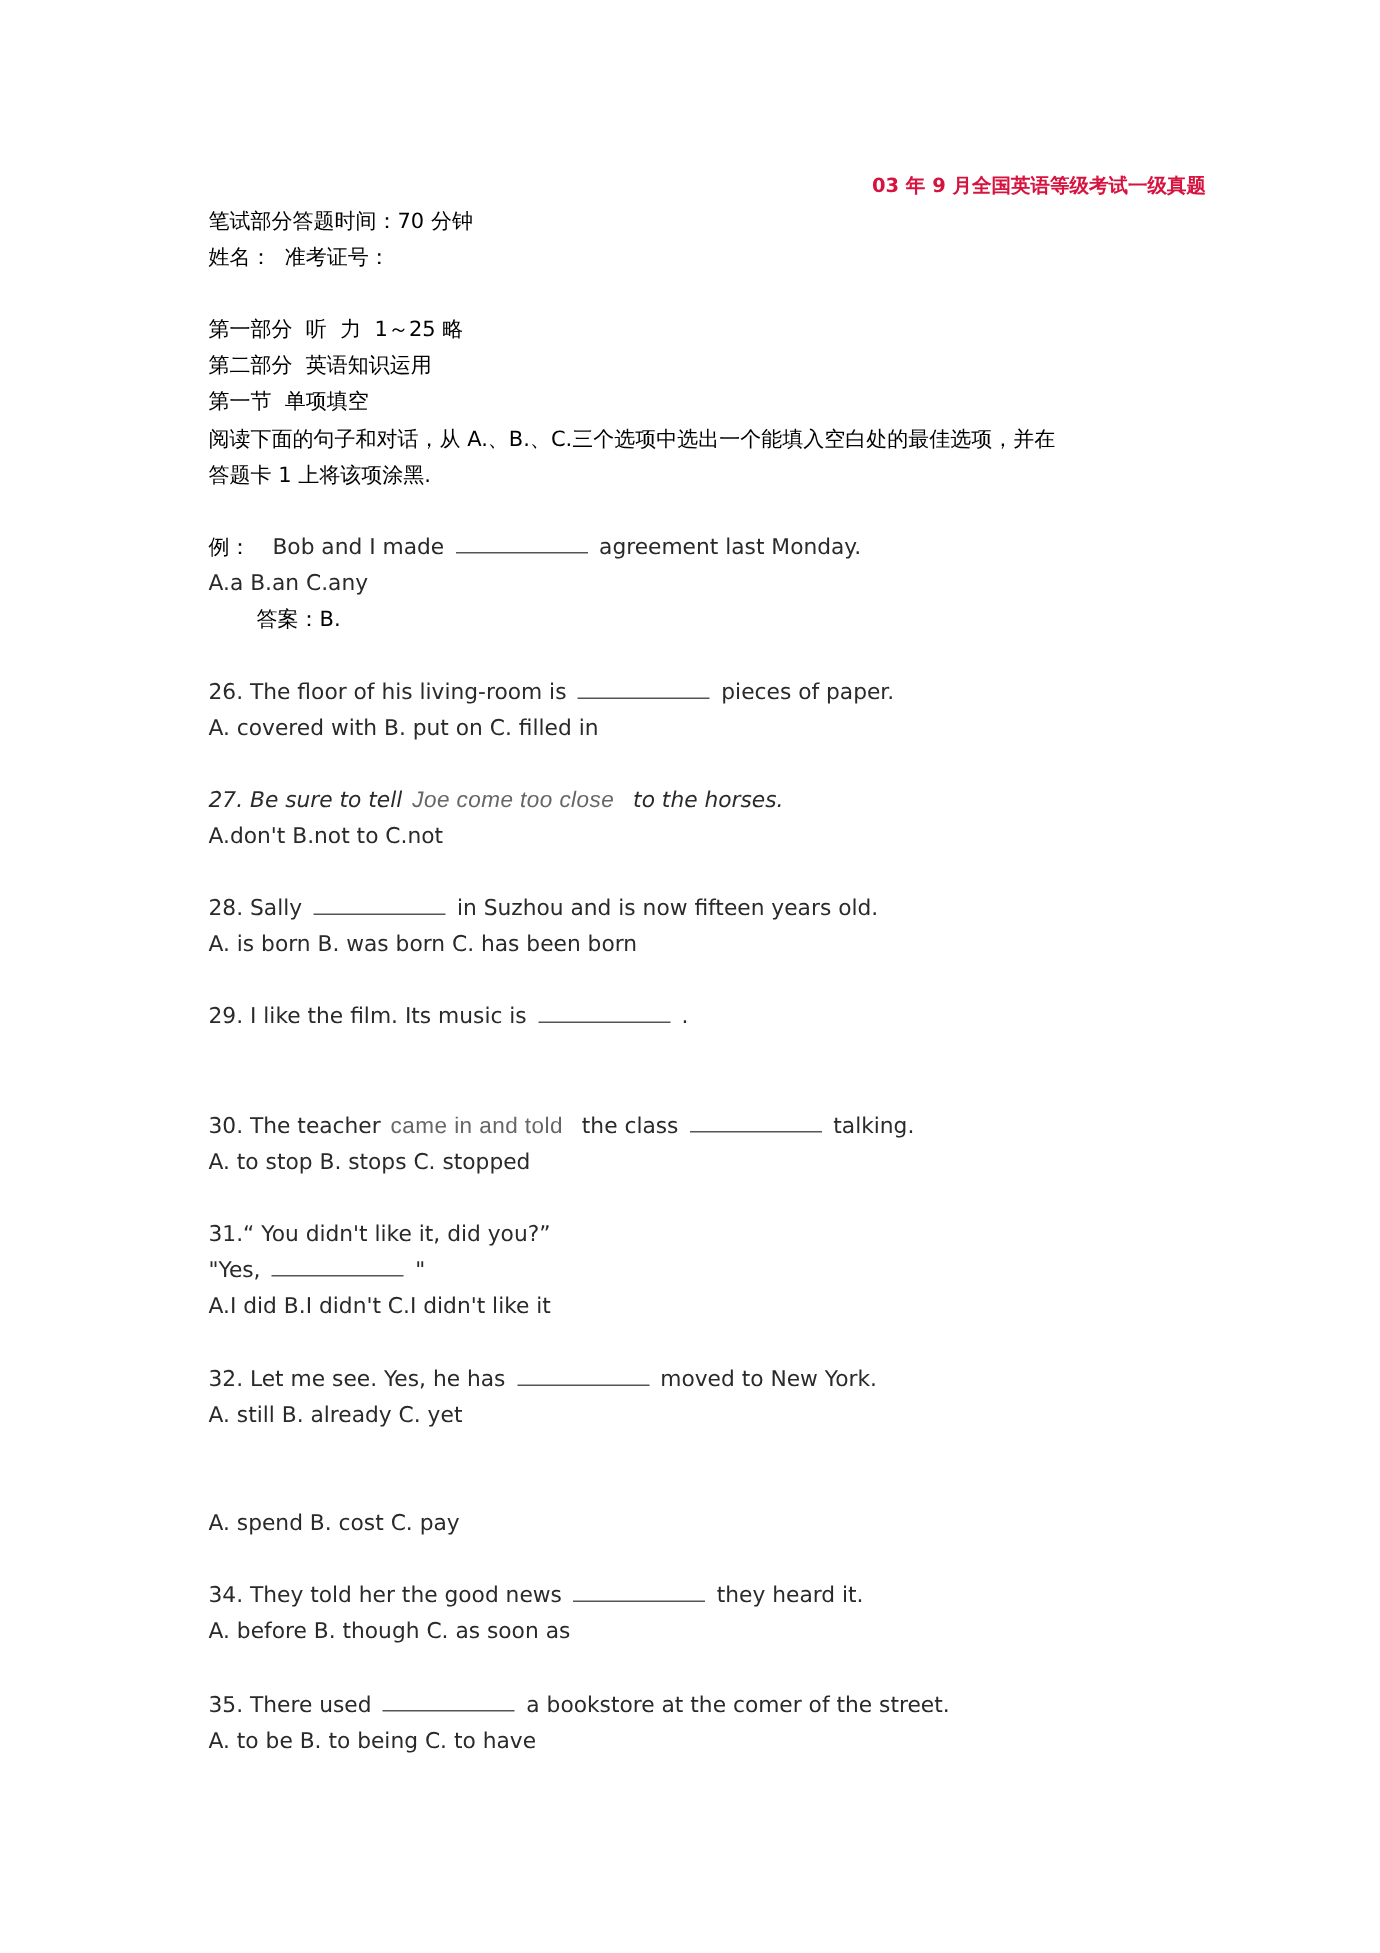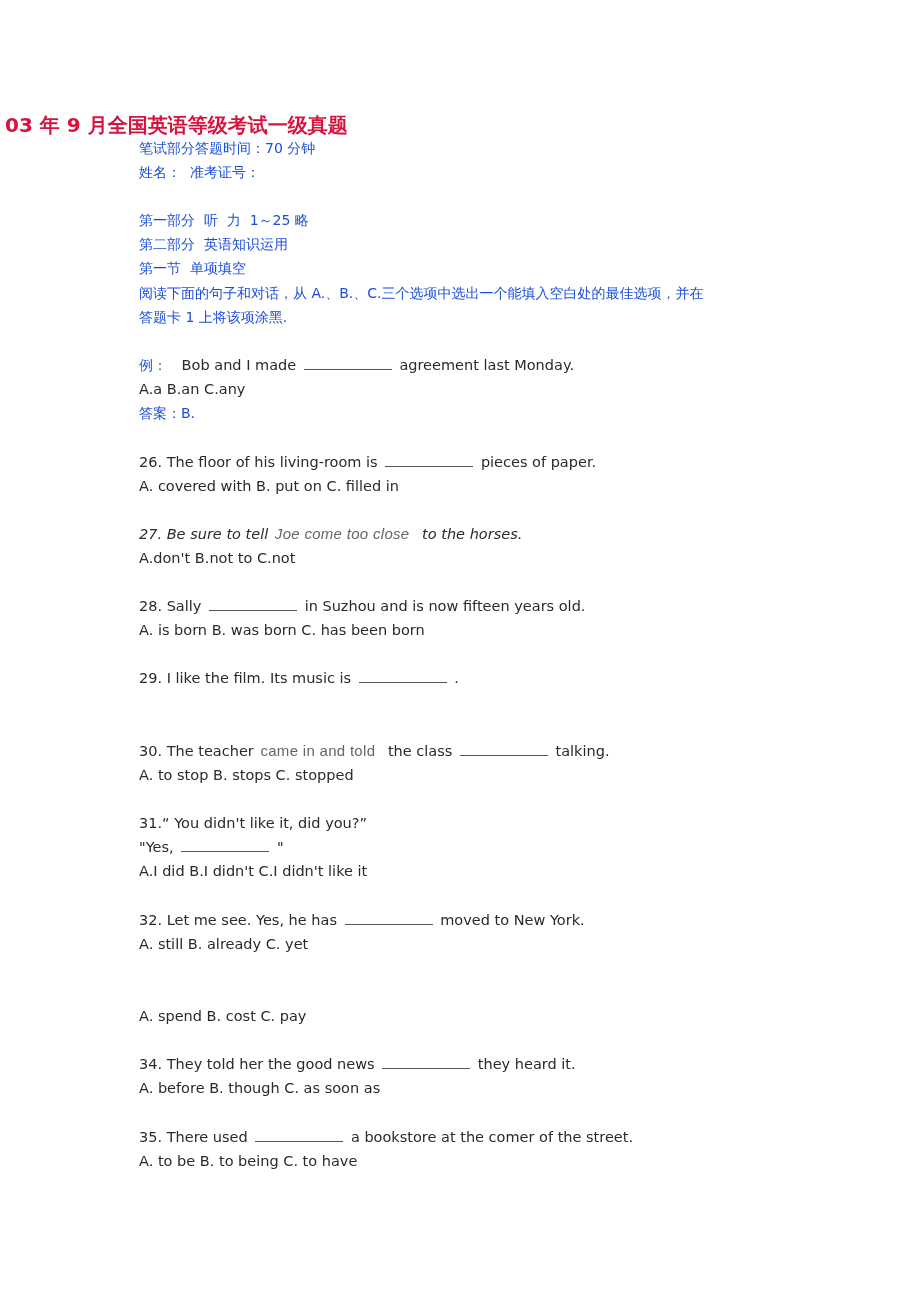--- a/index.html
+++ b/index.html
@@ -20,42 +20,42 @@
       left: 0;
       top: 0;
       width: 920px;
       height: 1302px;
     }
     .title {
       position: absolute;
       left: 0;
       top: 113px;
       width: 804px;
-      text-align: left;
-      font-size: 20px;
+      text-align: right;
+      font-size: 13px;
       font-weight: bold;
       line-height: 24px;
       white-space: nowrap;
     }
     .title span {
       display: inline-block;
       padding-left: 5px;
     }
     .line {
       position: absolute;
       left: 139px;
       font-size: 14.5px;
       line-height: 24px;
       white-space: nowrap;
       color: #2a2a2a;
     }
     .cn {
       font-family: "DejaVu Sans", sans-serif;
       font-size: 14px;
-      color: #1d4ed8;
+      color: #000000;
     }
     .light {
       font-family: "Liberation Sans", sans-serif;
       color: #666666;
       font-size: 15px;
       letter-spacing: 0.3px;
     }
     .blank {
       display: inline-block;
       border-bottom: 1px solid #555;
@@ -83,21 +83,21 @@
   <div class="line cn" style="top:281px;">阅读下面的句子和对话，从 A.、B.、C.三个选项中选出一个能填入空白处的最佳选项，并在</div>
   <div class="line cn" style="top:305px;">答题卡 1 上将该项涂黑.</div>
 
   <div class="line" style="top:353px;">
     <span class="cn">例：</span>
     <span style="margin-left:10px;">Bob and I made</span>
     <span class="blank"></span>
     <span>agreement last Monday.</span>
   </div>
   <div class="line" style="top:377px;">A.a B.an C.any</div>
-  <div class="line cn" style="top:401px;">答案：B.</div>
+  <div class="line cn" style="top:401px;margin-left:32px;">答案：B.</div>
 
   <div class="line" style="top:450px;">
     <span>26. The floor of his living-room is</span>
     <span class="blank"></span>
     <span>pieces of paper.</span>
   </div>
   <div class="line" style="top:474px;">A. covered with B. put on C. filled in</div>
 
   <div class="line" style="top:522px;font-style:italic;">
     <span>27. Be sure to tell</span>

